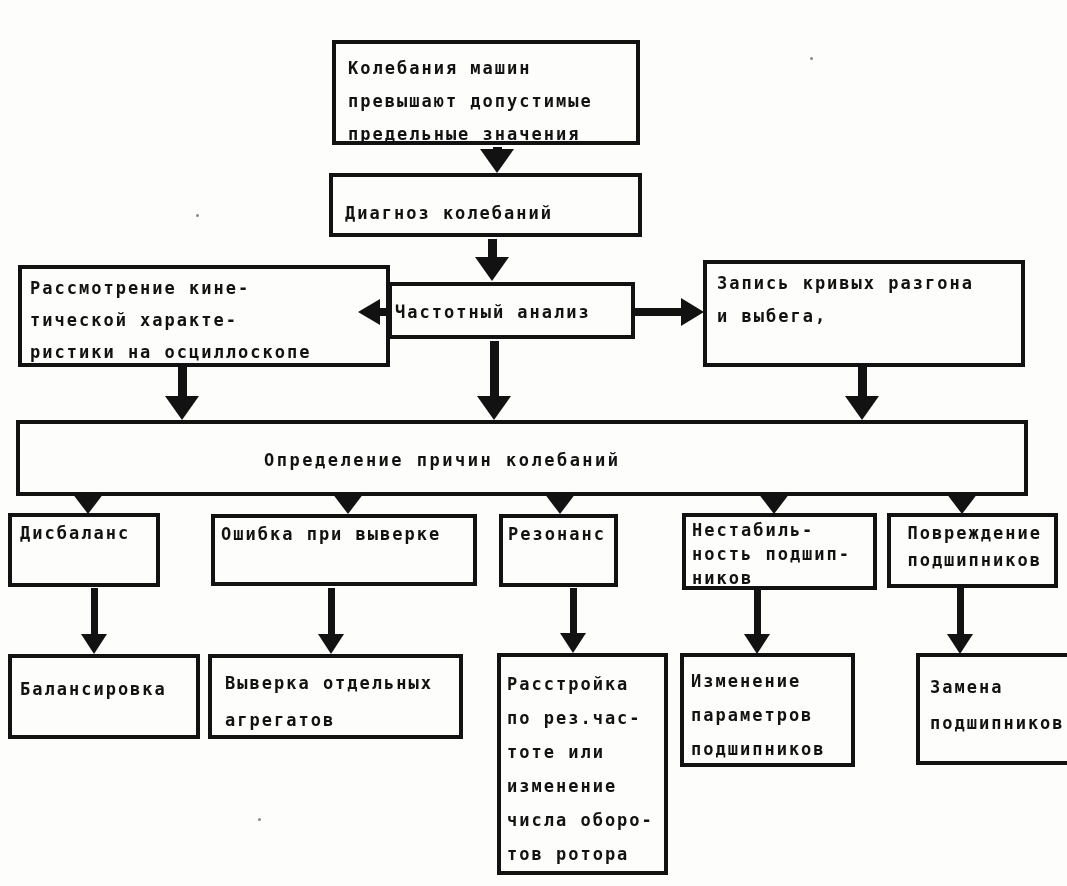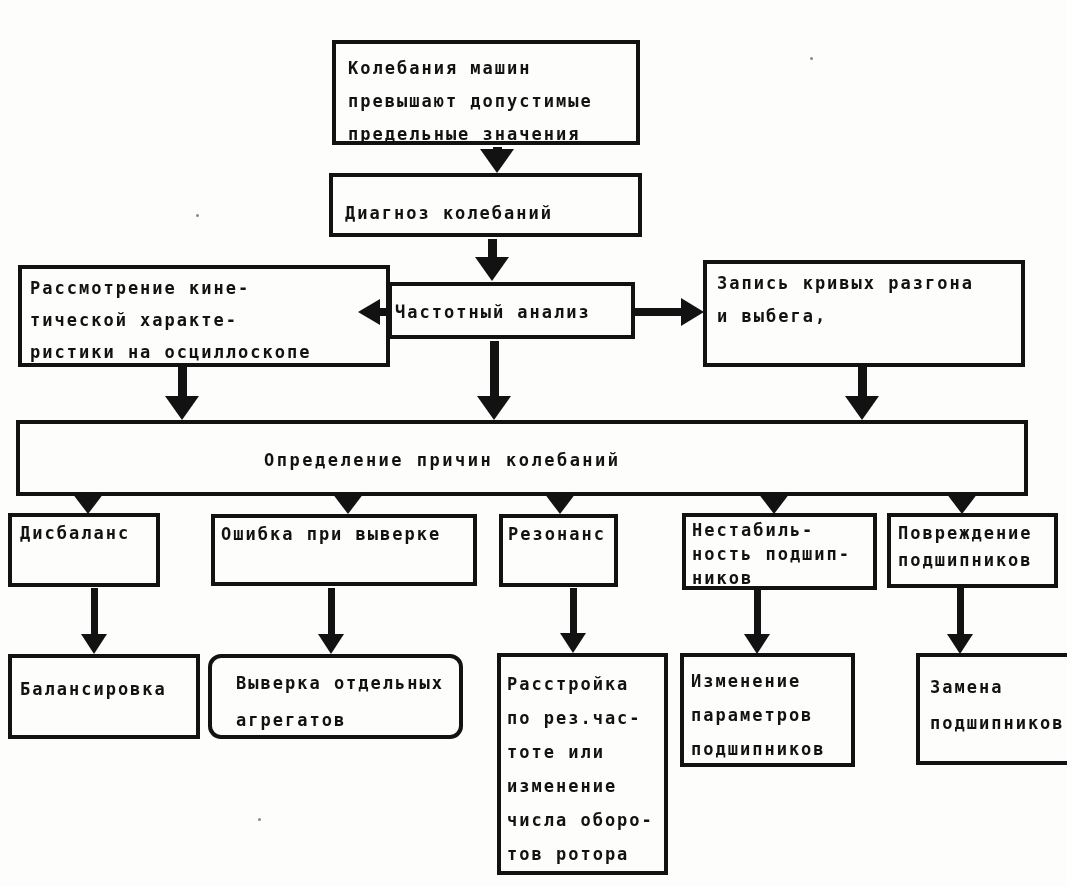--- a/index.html
+++ b/index.html
@@ -39,25 +39,25 @@
   #b-wide   { left: 8px;   top: 420px; width: 1012px; height: 76px; padding: 20px 0 0 244px; margin-left: 8px; }
   #b-wide .line   { line-height: 32px; letter-spacing: 2.5px; }
   #b-disb   { left: 8px;   top: 513px; width: 152px; height: 74px;  padding: 3px 0 4px 8px; }
   #b-disb .line   { line-height: 26px; }
   #b-err    { left: 211px; top: 514px; width: 266px; height: 72px;  padding: 3px 0 0 6px; }
   #b-err .line    { line-height: 26px; }
   #b-rez    { left: 499px; top: 514px; width: 119px; height: 73px;  padding: 3px 0 0 5px; }
   #b-rez .line    { line-height: 26px; }
   #b-nest   { left: 682px; top: 513px; width: 195px; height: 77px;  padding: 1px 0 0 6px; }
   #b-nest .line   { line-height: 24px; }
-  #b-povr   { left: 887px; top: 513px; width: 171px; height: 75px;  padding: 3px 0 0 7px; }
+  #b-povr   { left: 887px; top: 513px; width: 171px; height: 75px;  padding: 3px 12px 0 7px; text-align: right; }
   #b-povr .line   { line-height: 27px; }
   #b-bal    { left: 8px;   top: 654px; width: 192px; height: 85px;  padding: 16px 0 0 8px; }
   #b-bal .line    { line-height: 30px; }
-  #b-vyv    { left: 208px; top: 654px; width: 255px; height: 85px;  padding: 7px 0 0 24px; border-radius: 13px; }
+  #b-vyv    { left: 208px; top: 654px; width: 255px; height: 85px;  padding: 7px 0 0 13px; }
   #b-vyv .line    { line-height: 37px; }
   #b-rasstr { left: 497px; top: 653px; width: 171px; height: 222px; padding: 10px 0 0 6px; }
   #b-rasstr .line { line-height: 34px; }
   #b-izm    { left: 680px; top: 653px; width: 175px; height: 114px; padding: 7px 0 0 7px; }
   #b-izm .line    { line-height: 34px; }
   #b-zam    { left: 916px; top: 653px; width: 179px; height: 112px; padding: 12px 0 0 10px; }
   #b-zam .line    { line-height: 36px; }
 
   
   .av { position: absolute; display: flex; flex-direction: column; align-items: center; }

